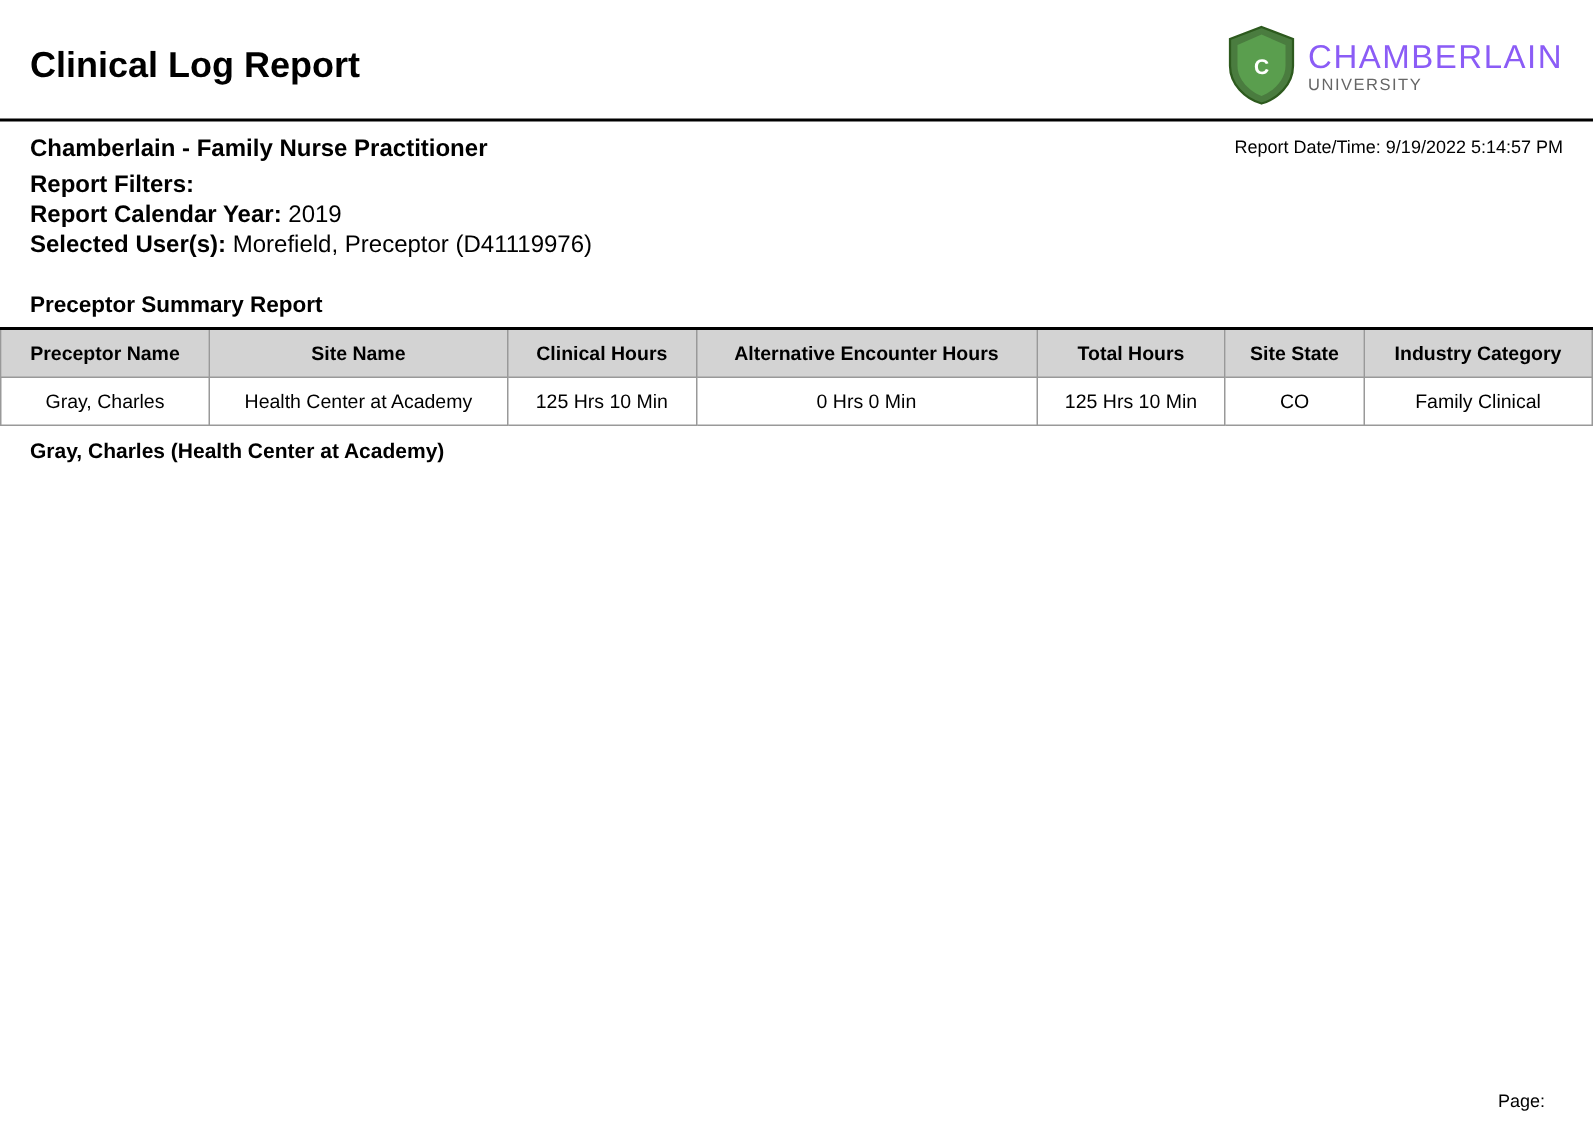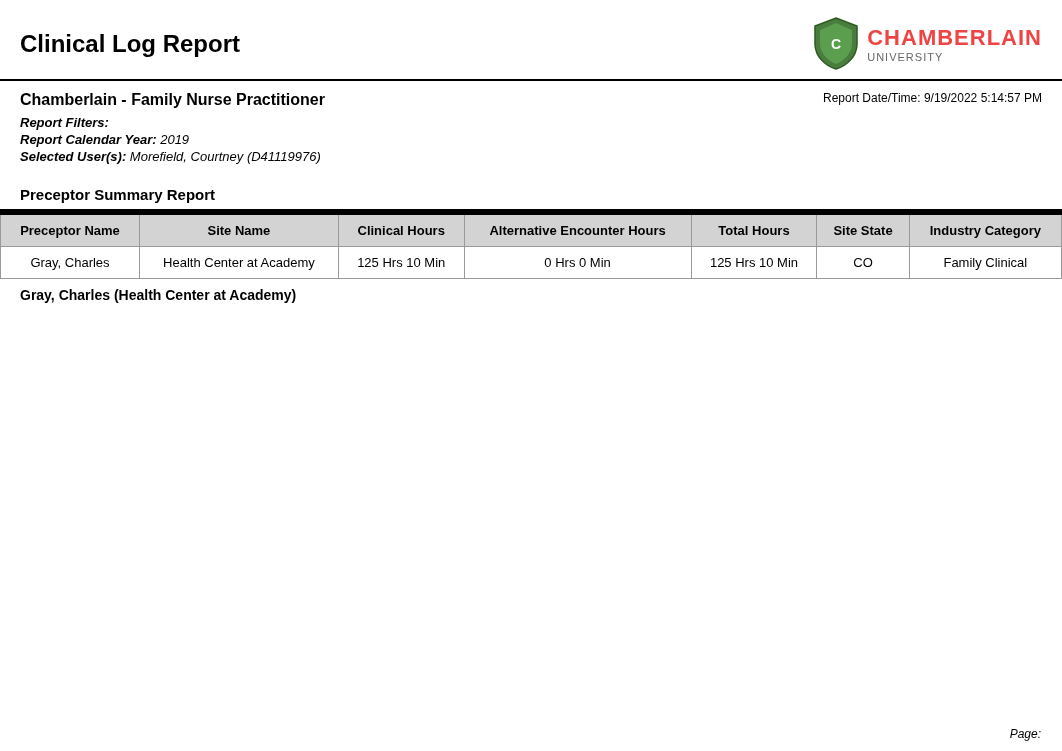--- a/index.html
+++ b/index.html
@@ -43,22 +43,22 @@
     }
 
     .logo-text-area {
       display: flex;
       flex-direction: column;
       margin-left: 6px;
     }
 
     .logo-main {
       font-size: 22px;
-      font-weight: bold;
-      color: #ef4444;
+      font-weight: normal;
+      color: #8b5cf6;
       letter-spacing: 1px;
     }
 
     .logo-sub {
       font-size: 11px;
       color: #666;
       letter-spacing: 1px;
     }
 
     .report-info {
@@ -79,39 +79,38 @@
 
     .report-datetime {
       font-size: 12px;
     }
 
     .filter-section {
       margin-top: 6px;
     }
 
     .filter-line {
-      font-size: 13px;
+      font-size: 16px;
       margin-bottom: 2px;
-      font-style: italic;
     }
 
     .filter-label {
       font-weight: bold;
     }
 
     .section-title {
       font-size: 15px;
       font-weight: bold;
       padding: 10px 20px 6px 20px;
     }
 
     .report-table {
       width: 100%;
       border-collapse: collapse;
-      border-top: 6px solid #000000;
+      border-top: 2px solid #000000;
       border-radius: 16px;
     }
 
     .report-table th {
       background-color: #d3d3d3;
       border: 1px solid #999;
       padding: 8px 10px;
       text-align: center;
       font-weight: bold;
       font-size: 13px;
@@ -136,23 +135,22 @@
 
     .summary-row {
       padding: 8px 20px;
       font-weight: bold;
       font-size: 14px;
     }
 
     .footer {
       position: absolute;
       bottom: 10px;
-      right: 21px;
+      right: 32px;
       font-size: 12px;
-      font-style: italic;
     }
 
     .table-wrapper {
       padding: 0 0;
     }
   </style>
 </head>
 <body>
 
 <div class="header">
@@ -182,21 +180,21 @@
   <div class="filter-section">
     <div class="filter-line">
       <span class="filter-label">Report Filters:</span>
     </div>
     <div class="filter-line">
       <span class="filter-label">Report Calendar Year:</span>
       <span>2019</span>
     </div>
     <div class="filter-line">
       <span class="filter-label">Selected User(s):</span>
-      <span>Morefield, Courtney (D41119976)</span>
+      <span>Morefield, Preceptor (D41119976)</span>
     </div>
   </div>
 </div>
 
 <div class="section-title">Preceptor Summary Report</div>
 
 <div class="table-wrapper">
   <table class="report-table">
     <thead>
       <tr>

